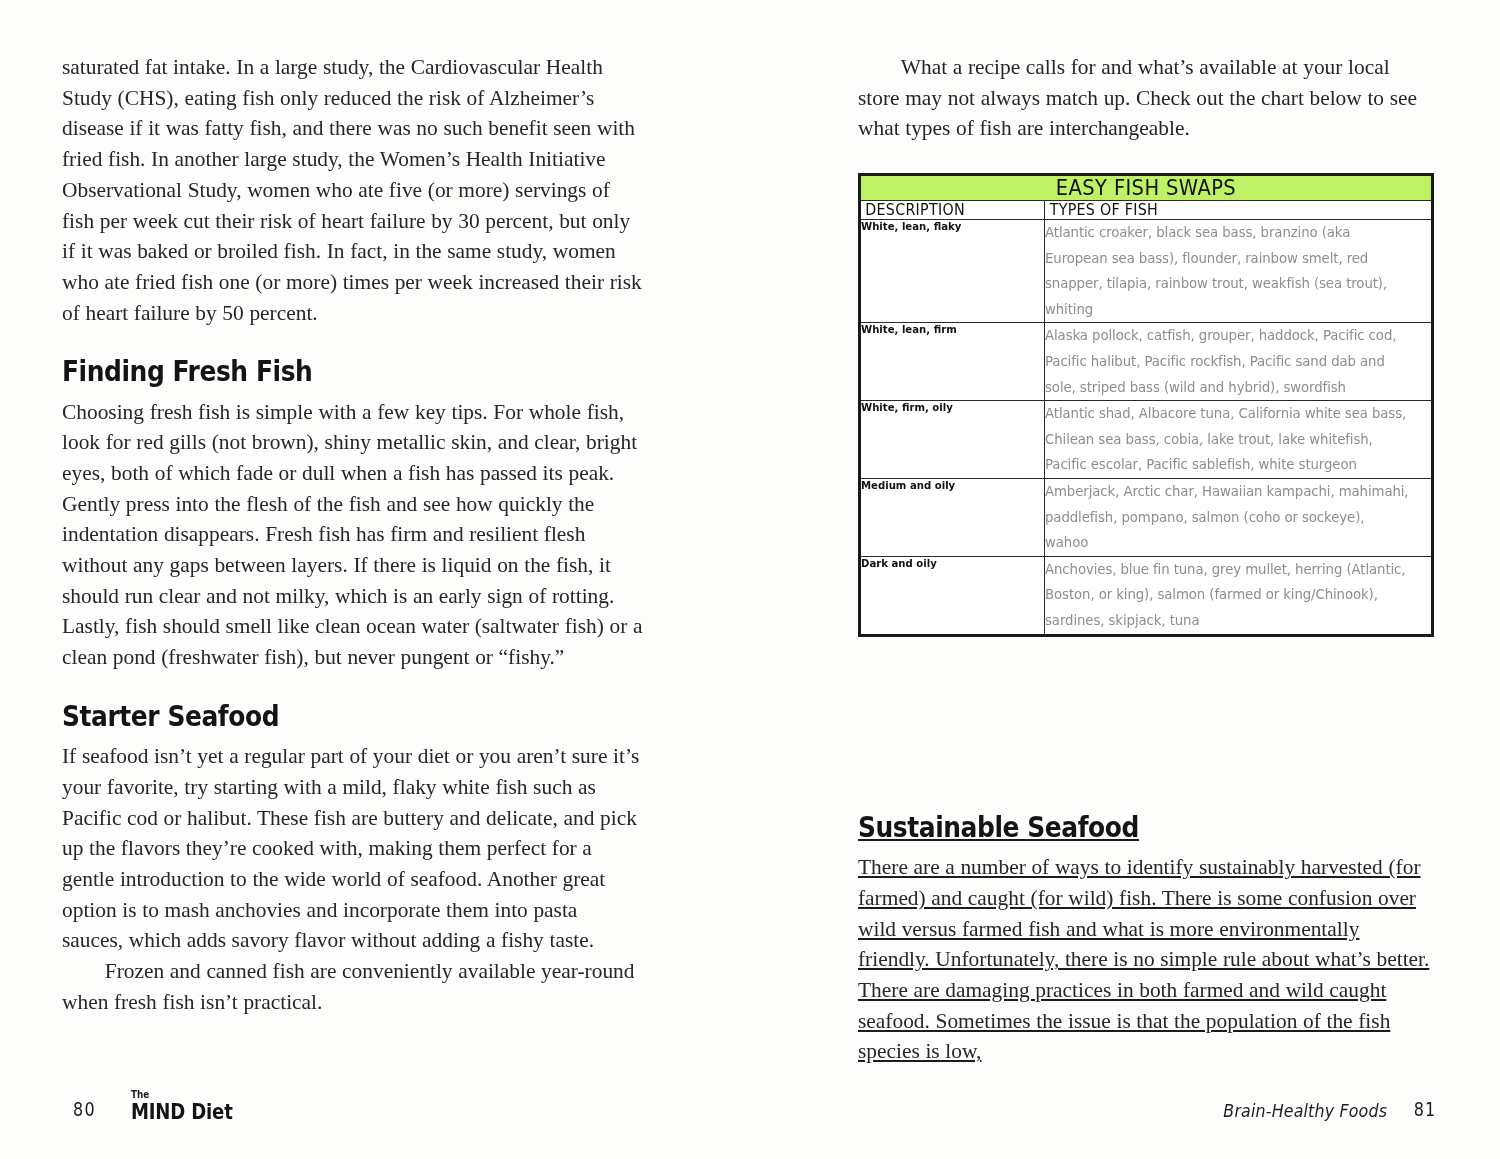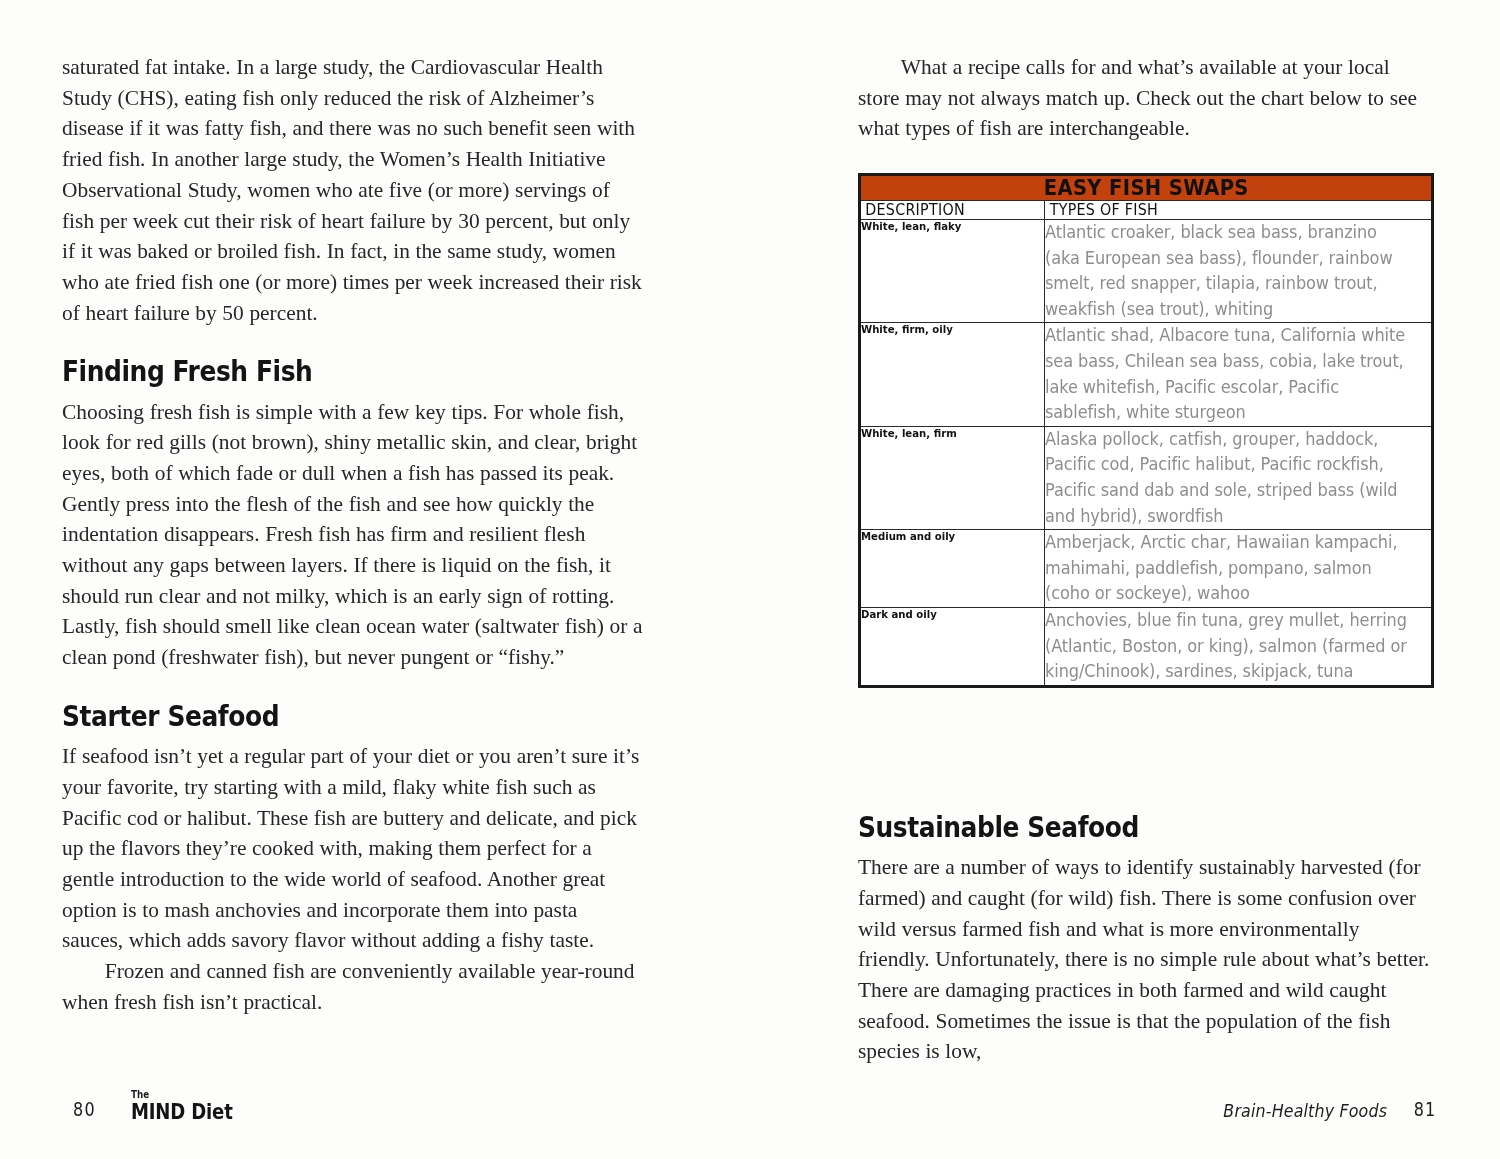--- a/index.html
+++ b/index.html
@@ -74,24 +74,24 @@
   }
   table.swaps col.c1 { width: 185px; }
   table.swaps col.c2 { width: auto; }
 
   table.swaps td, table.swaps th {
     border: 1.5px solid #2a2a2a;
     vertical-align: top;
     padding: 0;
   }
   .tbl-title {
-    background: #c2410c;
+    background: #bef264;
     text-align: center;
     font-family: "DejaVu Sans", "Liberation Sans", sans-serif;
-    font-weight: bold;
+    font-weight: normal;
     font-size: 21px;
     letter-spacing: 0.4px;
     color: #111111;
     padding: 7px 4px 9px 4px;
     border-bottom: 3px solid #1a1a1a;
     transform: none;
   }
   .tbl-title span {
     display: inline-block;
     transform: scaleX(0.93);
@@ -114,21 +114,21 @@
     font-size: 11px;
     color: #121212;
     padding: 12px 10px 14px 12px;
     line-height: 1.3;
     letter-spacing: 0px;
   }
   td.desc span { display: inline-block; transform: scaleX(0.92); transform-origin: left center; }
 
   td.types {
     font-family: "DejaVu Sans", "Liberation Sans", sans-serif;
-    font-size: 17px;
+    font-size: 14px;
     color: #8d8d8d;
     padding: 12px 14px 14px 13px;
     line-height: 25.6px;
     letter-spacing: -0.1px;
   }
   td.types span { display: block; transform: scaleX(0.95); transform-origin: left top; }
 
   
   .footer-left {
     position: absolute;
@@ -244,33 +244,33 @@
           <td class="desc">
             <span>White, lean, flaky</span>
           </td>
           <td class="types">
             <span>Atlantic croaker, black sea bass, branzino (aka European sea bass), flounder, rainbow smelt, red snapper, tilapia, rainbow trout, weakfish (sea trout), whiting</span>
           </td>
         </tr>
 
         <tr>
           <td class="desc">
+            <span>White, lean, firm</span>
+          </td>
+          <td class="types">
+            <span>Alaska pollock, catfish, grouper, haddock, Pacific cod, Pacific halibut, Pacific rockfish, Pacific sand dab and sole, striped bass (wild and hybrid), swordfish</span>
+          </td>
+        </tr>
+
+        <tr>
+          <td class="desc">
             <span>White, firm, oily</span>
           </td>
           <td class="types">
             <span>Atlantic shad, Albacore tuna, California white sea bass, Chilean sea bass, cobia, lake trout, lake whitefish, Pacific escolar, Pacific sablefish, white sturgeon</span>
-          </td>
-        </tr>
-
-        <tr>
-          <td class="desc">
-            <span>White, lean, firm</span>
-          </td>
-          <td class="types">
-            <span>Alaska pollock, catfish, grouper, haddock, Pacific cod, Pacific halibut, Pacific rockfish, Pacific sand dab and sole, striped bass (wild and hybrid), swordfish</span>
           </td>
         </tr>
 
         <tr>
           <td class="desc">
             <span>Medium and oily</span>
           </td>
           <td class="types">
             <span>Amberjack, Arctic char, Hawaiian kampachi, mahimahi, paddlefish, pompano, salmon (coho or sockeye), wahoo</span>
           </td>
@@ -281,21 +281,21 @@
             <span>Dark and oily</span>
           </td>
           <td class="types">
             <span>Anchovies, blue fin tuna, grey mullet, herring (Atlantic, Boston, or king), salmon (farmed or king/Chinook), sardines, skipjack, tuna</span>
           </td>
         </tr>
       </tbody>
     </table>
   </div>
 
-  <div class="col col-right" style="top:810px;">
+  <div class="col col-right" style="top:810px;text-decoration:underline;">
     <h2 class="heading" style="margin-top:0;">Sustainable Seafood</h2>
     <p class="body">There are a number of ways to identify sustainably harvested (for farmed) and caught (for wild) fish. There is some confusion over wild versus farmed fish and what is more environmentally friendly. Unfortunately, there is no simple rule about what’s better. There are damaging practices in both farmed and wild caught seafood. Sometimes the issue is that the population of the fish species is low,</p>
   </div>
 
   <div class="footer-left">
     <div class="folio">80</div>
     <div class="booklogo">
       <span class="the">The</span>
       <span class="title">MIND Diet</span>
     </div>

